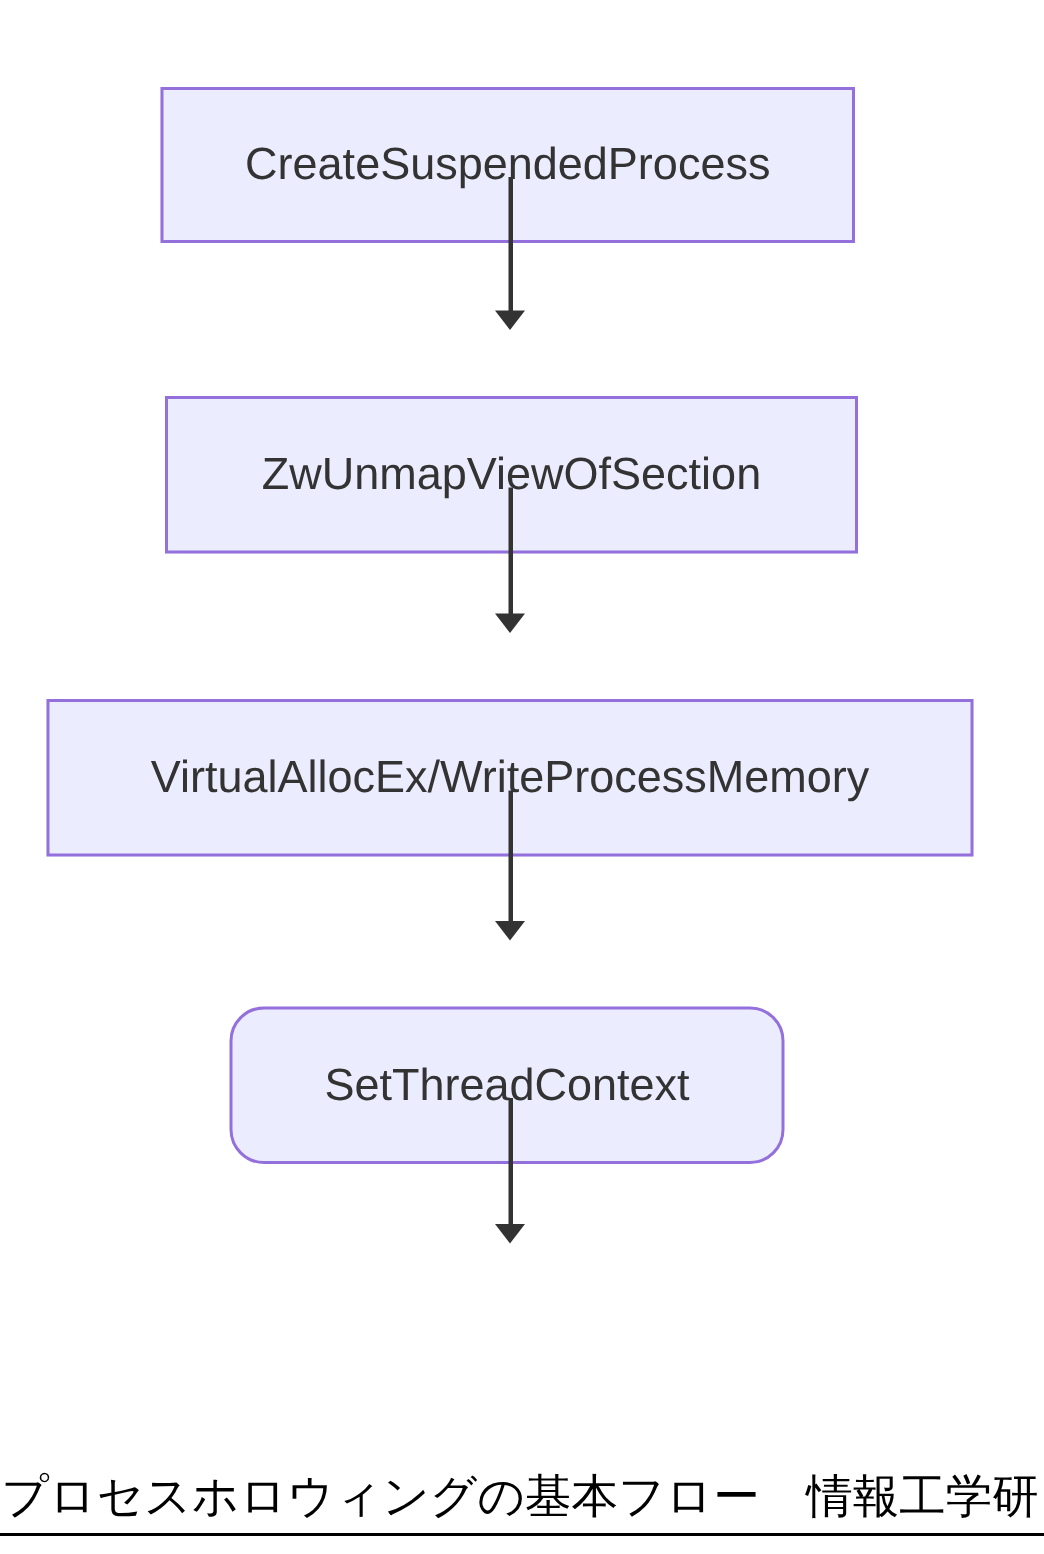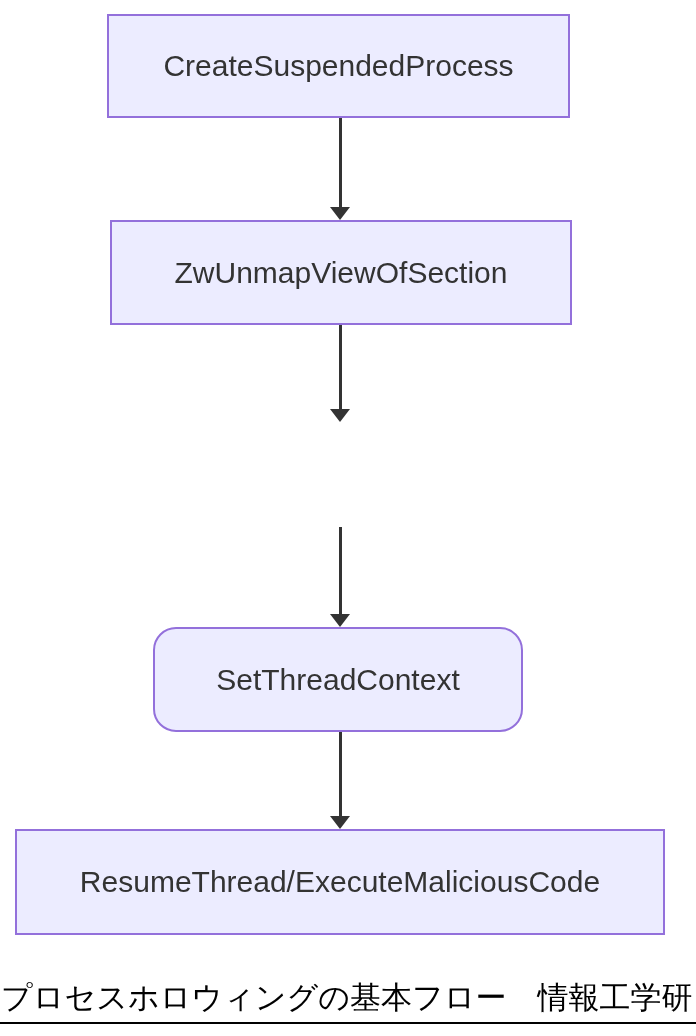--- a/index.html
+++ b/index.html
@@ -20,20 +20,21 @@
     box-sizing: border-box;
     background: var(--node-fill, #ECECFF);
     border: 2px solid var(--node-border, #9370DB);
     display: flex;
     align-items: center;
     justify-content: center;
     color: var(--text-color, #333333);
     font-size: 30px;
     letter-spacing: 0px;
     white-space: nowrap;
+    margin-top: 44px;
   }
   .arrow {
     position: absolute;
     width: 22px;
     transform: translateX(-50%);
   }
   .arrow .shaft {
     position: absolute;
     left: 50%;
     top: 0;
@@ -89,35 +90,35 @@
 
   <div class="node" style="left:110px; top:220px; width:462px; height:105px;text-align:right;">
     <span>ZwUnmapViewOfSection</span>
   </div>
 
   <div class="arrow" style="left:340px; top:325px; height:97px;">
     <div class="shaft"></div>
     <div class="head"></div>
   </div>
 
+  <div class="node" style="left:31px; top:422px; width:618px; height:105px;">
+    <span>VirtualAllocEx/WriteProcessMemory</span>
+  </div>
 
   <div class="arrow" style="left:340px; top:527px; height:100px;">
     <div class="shaft"></div>
     <div class="head"></div>
   </div>
 
   <div class="node" style="left:153px; top:627px; width:370px; height:105px;border-radius:23px;">
     <span>SetThreadContext</span>
   </div>
 
   <div class="arrow" style="left:340px; top:732px; height:97px;">
     <div class="shaft"></div>
     <div class="head"></div>
   </div>
 
-  <div class="node" style="left:15px; top:829px; width:650px; height:106px;">
-    <span>ResumeThread/ExecuteMaliciousCode</span>
-  </div>
 
   <div class="caption">プロセスホロウィングの基本フロー　情報工学研</div>
   <div class="caption-rule"></div>
 
 </div>
 
 </body></html>

